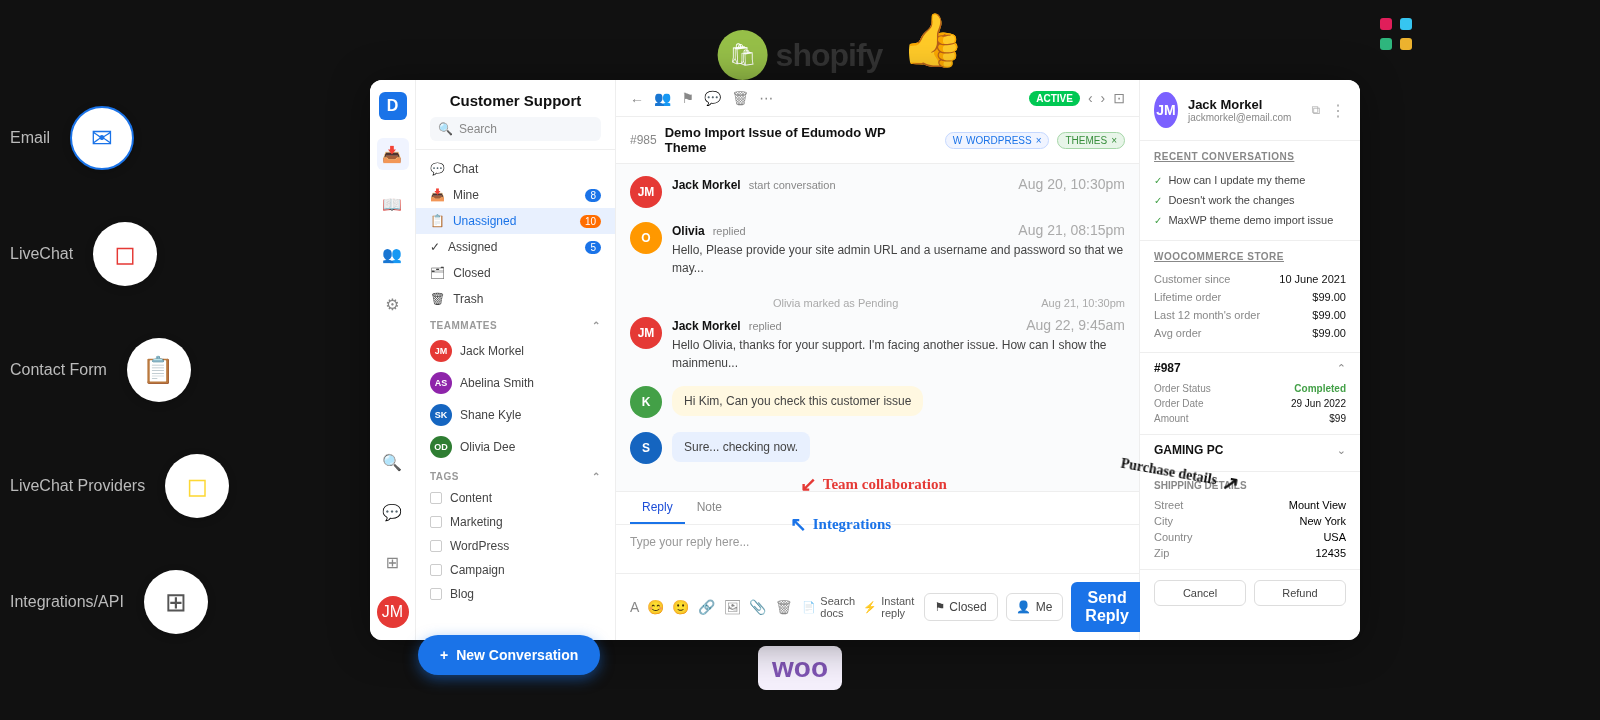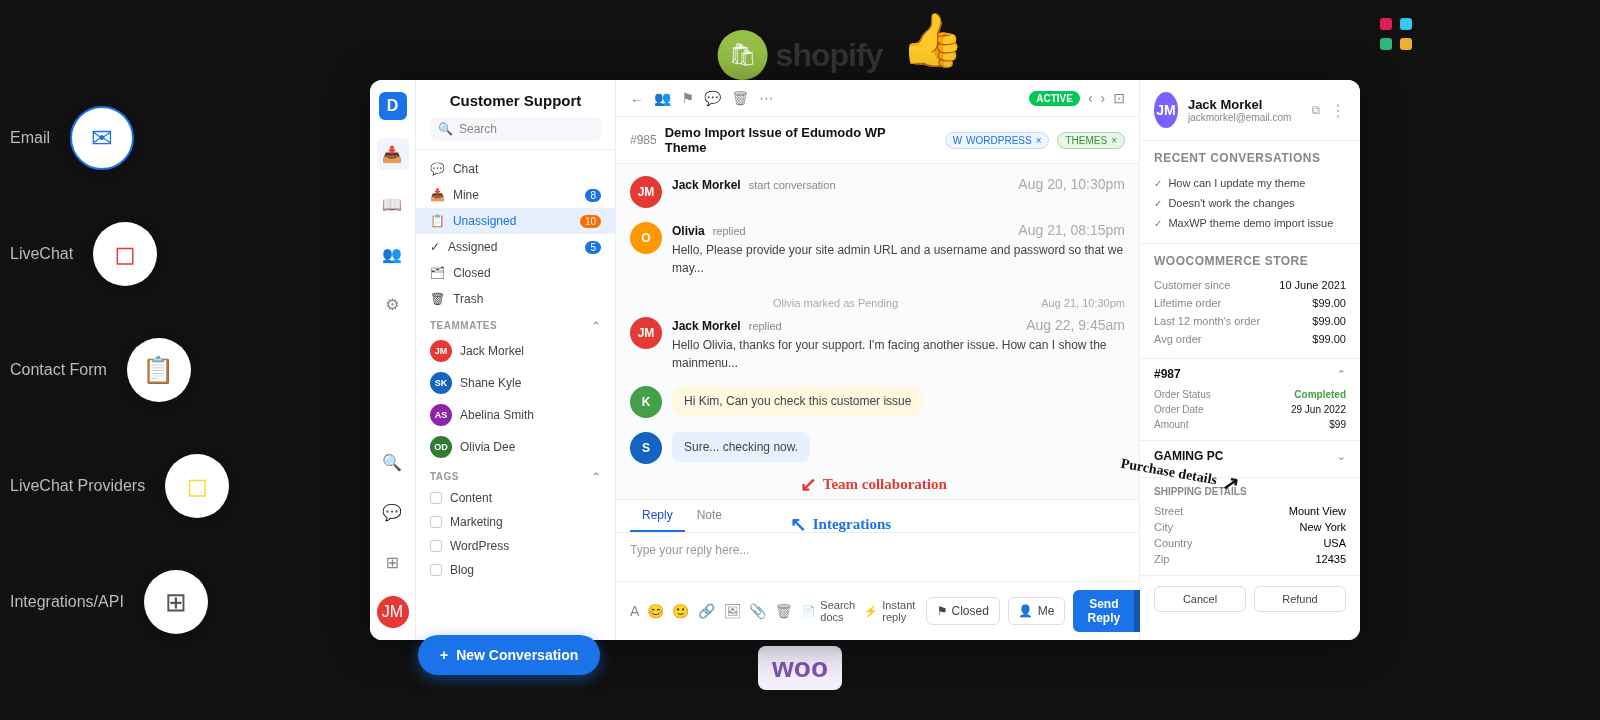--- a/index.html
+++ b/index.html
@@ -407,21 +407,21 @@
     .reply-btn-group {
       display: flex;
       border-radius: 6px;
       overflow: hidden;
     }
     .reply-send-btn {
       background: #1a73e8;
       color: white;
       border: none;
       padding: 7px 14px;
-      font-size: 12px;
+      font-size: 16px;
       font-weight: 600;
       cursor: pointer;
     }
     .reply-send-arrow {
       background: #1557b0;
       color: white;
       border: none;
       padding: 7px 8px;
       font-size: 12px;
       cursor: pointer;
@@ -474,26 +474,27 @@
       display: flex; align-items: center; justify-content: center;
       color: white; font-size: 14px; font-weight: 700;
     }
     .customer-name { font-size: 13px; font-weight: 700; color: #111; }
     .customer-email { font-size: 10px; color: #888; }
     .panel-section {
       padding: 10px 14px;
       border-bottom: 1px solid #eee;
     }
     .panel-section-title {
-      font-size: 12px;
+      font-size: 10px;
       font-weight: 700;
       color: #888;
       text-transform: uppercase;
       letter-spacing: 0.5px;
       margin-bottom: 8px;
+      text-decoration: underline;
     }
     .recent-conv-item {
       display: flex;
       align-items: center;
       gap: 6px;
       padding: 4px 0;
       font-size: 11px;
       color: #444;
       cursor: pointer;
     }
@@ -743,26 +744,26 @@
 
       <div class="section-label">
         <span>TEAMMATES</span>
         <span>⌃</span>
       </div>
       <div class="teammate-item">
         <div class="avatar-sm" style="background:#e53935">JM</div>
         <span>Jack Morkel</span>
       </div>
       <div class="teammate-item">
+        <div class="avatar-sm" style="background:#8e24aa">AS</div>
+        <span>Abelina Smith</span>
+      </div>
+      <div class="teammate-item">
         <div class="avatar-sm" style="background:#1565c0">SK</div>
         <span>Shane Kyle</span>
-      </div>
-      <div class="teammate-item">
-        <div class="avatar-sm" style="background:#8e24aa">AS</div>
-        <span>Abelina Smith</span>
       </div>
       <div class="teammate-item">
         <div class="avatar-sm" style="background:#2e7d32">OD</div>
         <span>Olivia Dee</span>
       </div>
 
       <div class="section-label">
         <span>Tags</span>
         <span>⌃</span>
       </div>
@@ -770,20 +771,24 @@
         <div class="tag-dot"></div>
         <span>Content</span>
       </div>
       <div class="tag-item">
         <div class="tag-dot"></div>
         <span>Marketing</span>
       </div>
       <div class="tag-item">
         <div class="tag-dot"></div>
         <span>WordPress</span>
+      </div>
+      <div class="tag-item">
+        <div class="tag-dot"></div>
+        <span>Campaign</span>
       </div>
       <div class="tag-item">
         <div class="tag-dot"></div>
         <span>Blog</span>
       </div>
     </div>
   </div>
 
   <div class="chat-area">
 

